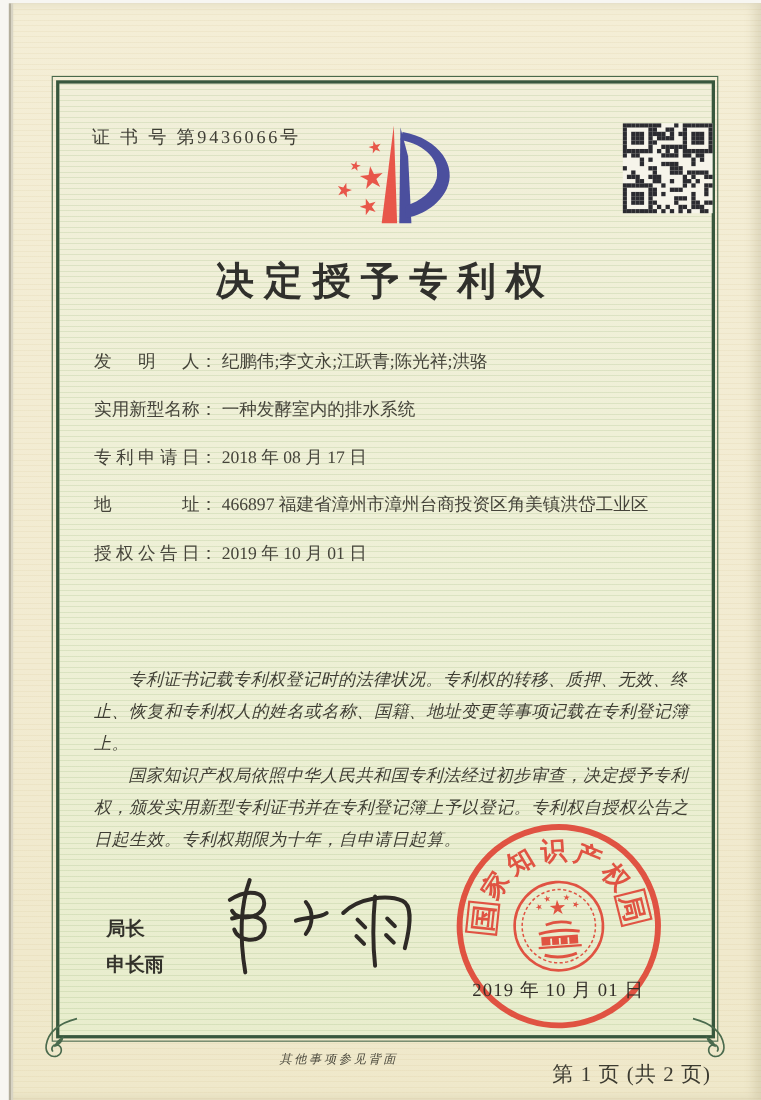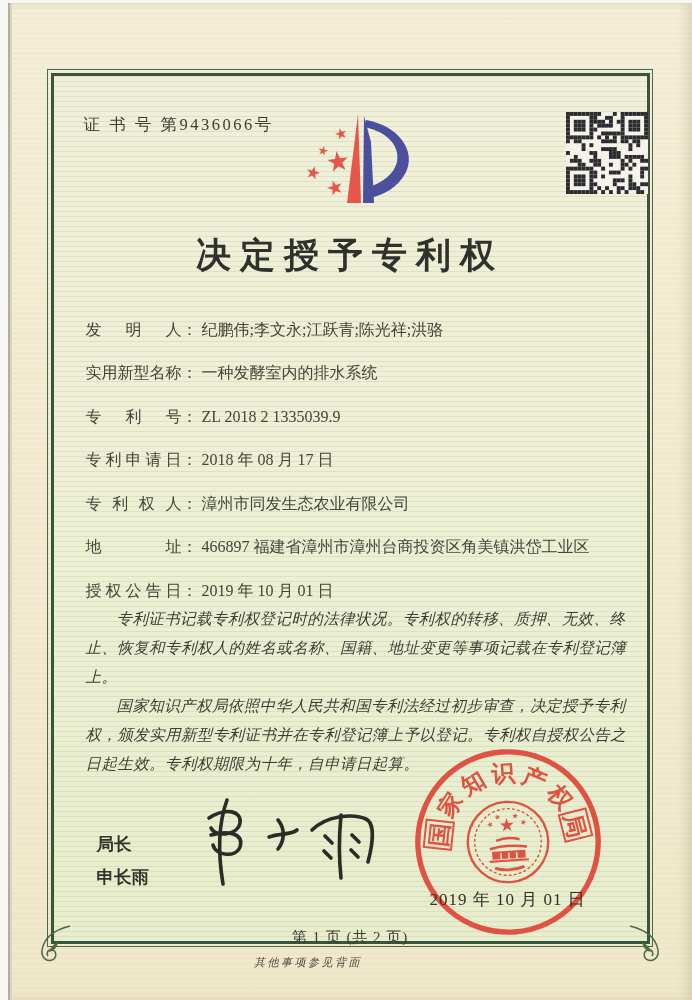--- a/index.html
+++ b/index.html
@@ -53,22 +53,22 @@
   }
   .paragraphs p{margin:0;text-indent:2em;}
   .commissioner{position:absolute;left:43px;top:752px;font-size:17.5px;color:#33322b;line-height:33px;font-weight:bold;}
   .signature{position:absolute;left:140px;top:712px;width:200px;height:110px;}
   .seal{position:absolute;left:356px;top:668px;width:196px;height:196px;transform:rotate(-4deg);opacity:.94;}
   .seal-date{
     position:absolute;left:356px;top:812px;width:196px;text-align:center;
     font-size:17px;color:#322e28;letter-spacing:1px;z-index:3;white-space:nowrap;
   }
   .page-indicator{
-    position:absolute;left:0;top:852px;width:100%;text-align:center;
-    font-size:15px;color:#3c3b31;letter-spacing:1px;
+    position:absolute;left:0;top:888px;width:100%;text-align:right;
+    font-size:19px;color:#3c3b31;letter-spacing:1px;
   }
   .back-note{
     position:absolute;left:244px;top:952px;font-size:11px;color:#4c4a3e;
     font-style:italic;letter-spacing:2.5px;white-space:nowrap;
   }
   .flourish{position:absolute;width:42px;height:42px;}
   .flourish.bl{left:-16px;bottom:-18px;}
   .flourish.br{right:-16px;bottom:-18px;transform:scaleX(-1);}
 </style>
 </head>
@@ -326,27 +326,21 @@
       <div class="title">决定授予专利权</div>
 
       <div class="fields">
         <div class="field-row">
           <span class="f-label">发明人</span><span class="f-colon">：</span><span class="f-value">纪鹏伟;李文永;江跃青;陈光祥;洪骆</span>
         </div>
         <div class="field-row">
           <span class="f-label">实用新型名称</span><span class="f-colon">：</span><span class="f-value">一种发酵室内的排水系统</span>
         </div>
         <div class="field-row">
-          <span class="f-label">专利号</span><span class="f-colon">：</span><span class="f-value">ZL 2018 2 1335039.9</span>
-        </div>
-        <div class="field-row">
           <span class="f-label">专利申请日</span><span class="f-colon">：</span><span class="f-value">2018 年 08 月 17 日</span>
-        </div>
-        <div class="field-row">
-          <span class="f-label">专利权人</span><span class="f-colon">：</span><span class="f-value">漳州市同发生态农业有限公司</span>
         </div>
         <div class="field-row">
           <span class="f-label">地址</span><span class="f-colon">：</span><span class="f-value">466897 福建省漳州市漳州台商投资区角美镇洪岱工业区</span>
         </div>
         <div class="field-row grant-row">
           <span>
             <span class="f-label">授权公告日</span><span class="f-colon">：</span><span class="f-value">2019 年 10 月 01 日</span>
           </span>
         </div>
       </div>

